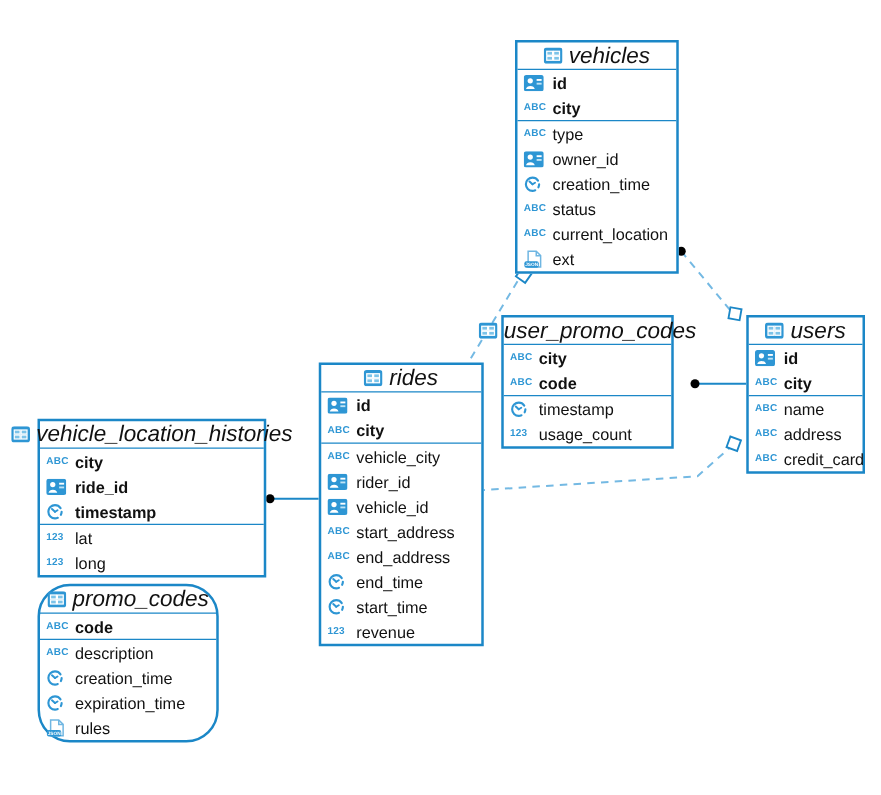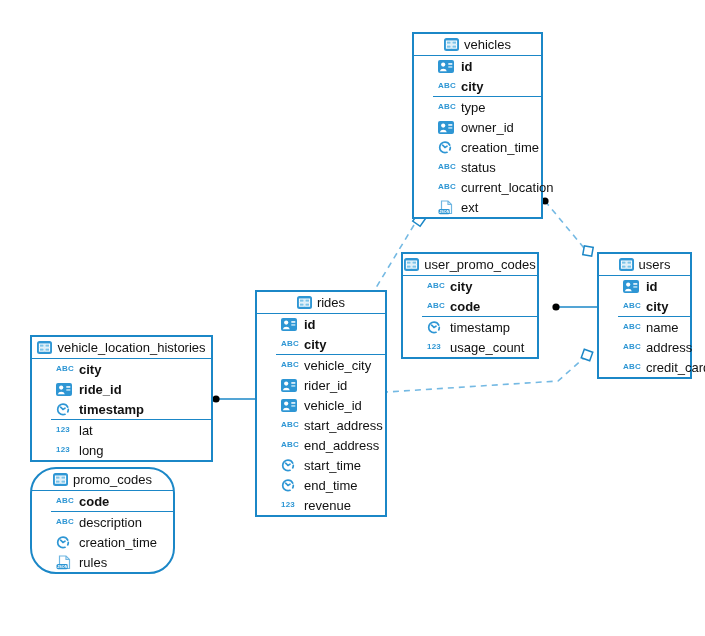--- a/index.html
+++ b/index.html
@@ -22,23 +22,23 @@
   .rel.solid{stroke:var(--border);stroke-dasharray:none;}
   .rel-dot{fill:#000;stroke:none;}
   .rel-square{fill:#fff;stroke:var(--border);stroke-width:1.5px;}
 
   .table{
     position:absolute;background:#fff;border:2px solid var(--border);
     box-sizing:border-box;z-index:2;
   }
   .thead{
     height:21px;display:flex;align-items:center;justify-content:center;gap:5px;
-    border-bottom:1px solid var(--border);font-size:13px;white-space:nowrap;
-  }
-  .section{padding:0;margin-left:19px;}
+    border-bottom:1px solid var(--border);font-size:18px;white-space:nowrap;font-style:italic;
+  }
+  .section{padding:0;}
   .section.cols{border-top:1px solid var(--border);}
   .row{
     height:20px;display:flex;align-items:center;gap:4px;
     padding:0 5px;font-size:13px;white-space:nowrap;
   }
   .row.pk .flabel{font-weight:bold;}
   .ticon{
     flex:0 0 19px;width:19px;display:flex;align-items:center;justify-content:flex-start;
   }
   .txticon{
@@ -373,33 +373,33 @@
         <div class="row">
 
     <span class="ticon">
       <svg width="14" height="14" viewBox="0 0 14 14" xmlns="http://www.w3.org/2000/svg">
         <circle cx="7" cy="7.4" r="5.3" fill="none" stroke="#2e96d4" stroke-width="1.7" stroke-dasharray="24 3.5" stroke-dashoffset="-6" stroke-linecap="round"></circle>
         <path d="M7 7.4 L4.6 5.2" stroke="#2e96d4" stroke-width="1.6" stroke-linecap="round"></path>
         <path d="M7 7.4 L9 6.2" stroke="#2e96d4" stroke-width="1.6" stroke-linecap="round"></path>
       </svg>
     </span>
 
+    <span class="flabel">end_time</span>
+  </div>
+        <div class="row">
+
+    <span class="ticon">
+      <svg width="14" height="14" viewBox="0 0 14 14" xmlns="http://www.w3.org/2000/svg">
+        <circle cx="7" cy="7.4" r="5.3" fill="none" stroke="#2e96d4" stroke-width="1.7" stroke-dasharray="24 3.5" stroke-dashoffset="-6" stroke-linecap="round"></circle>
+        <path d="M7 7.4 L4.6 5.2" stroke="#2e96d4" stroke-width="1.6" stroke-linecap="round"></path>
+        <path d="M7 7.4 L9 6.2" stroke="#2e96d4" stroke-width="1.6" stroke-linecap="round"></path>
+      </svg>
+    </span>
+
     <span class="flabel">start_time</span>
-  </div>
-        <div class="row">
-
-    <span class="ticon">
-      <svg width="14" height="14" viewBox="0 0 14 14" xmlns="http://www.w3.org/2000/svg">
-        <circle cx="7" cy="7.4" r="5.3" fill="none" stroke="#2e96d4" stroke-width="1.7" stroke-dasharray="24 3.5" stroke-dashoffset="-6" stroke-linecap="round"></circle>
-        <path d="M7 7.4 L4.6 5.2" stroke="#2e96d4" stroke-width="1.6" stroke-linecap="round"></path>
-        <path d="M7 7.4 L9 6.2" stroke="#2e96d4" stroke-width="1.6" stroke-linecap="round"></path>
-      </svg>
-    </span>
-
-    <span class="flabel">end_time</span>
   </div>
         <div class="row">
 
     <span class="ticon">
       <span class="txticon">123</span>
     </span>
 
     <span class="flabel">revenue</span>
   </div>
       </div>
@@ -511,20 +511,32 @@
         <path d="M7 7.4 L4.6 5.2" stroke="#2e96d4" stroke-width="1.6" stroke-linecap="round"></path>
         <path d="M7 7.4 L9 6.2" stroke="#2e96d4" stroke-width="1.6" stroke-linecap="round"></path>
       </svg>
     </span>
 
     <span class="flabel">creation_time</span>
   </div>
         <div class="row">
 
     <span class="ticon">
+      <svg width="14" height="14" viewBox="0 0 14 14" xmlns="http://www.w3.org/2000/svg">
+        <circle cx="7" cy="7.4" r="5.3" fill="none" stroke="#2e96d4" stroke-width="1.7" stroke-dasharray="24 3.5" stroke-dashoffset="-6" stroke-linecap="round"></circle>
+        <path d="M7 7.4 L4.6 5.2" stroke="#2e96d4" stroke-width="1.6" stroke-linecap="round"></path>
+        <path d="M7 7.4 L9 6.2" stroke="#2e96d4" stroke-width="1.6" stroke-linecap="round"></path>
+      </svg>
+    </span>
+
+    <span class="flabel">expiration_time</span>
+  </div>
+        <div class="row">
+
+    <span class="ticon">
       <svg width="16" height="15" viewBox="0 0 16 15" xmlns="http://www.w3.org/2000/svg">
         <path d="M3.5 1 h6.5 l3.5 3.5 v9 h-10 z" fill="#ffffff" stroke="#6fb6e2" stroke-width="1.2"></path>
         <path d="M10 1 v3.5 h3.5" fill="none" stroke="#6fb6e2" stroke-width="1.2"></path>
         <rect x="0.5" y="9" width="11.5" height="5.2" rx="1.6" fill="#2e96d4"></rect>
         <text x="6.3" y="13" font-size="3.8" font-weight="bold" fill="#ffffff" text-anchor="middle" font-family="Liberation Sans, sans-serif">JSON</text>
       </svg>
     </span>
     <span class="flabel">rules</span>
   </div>
       </div>

